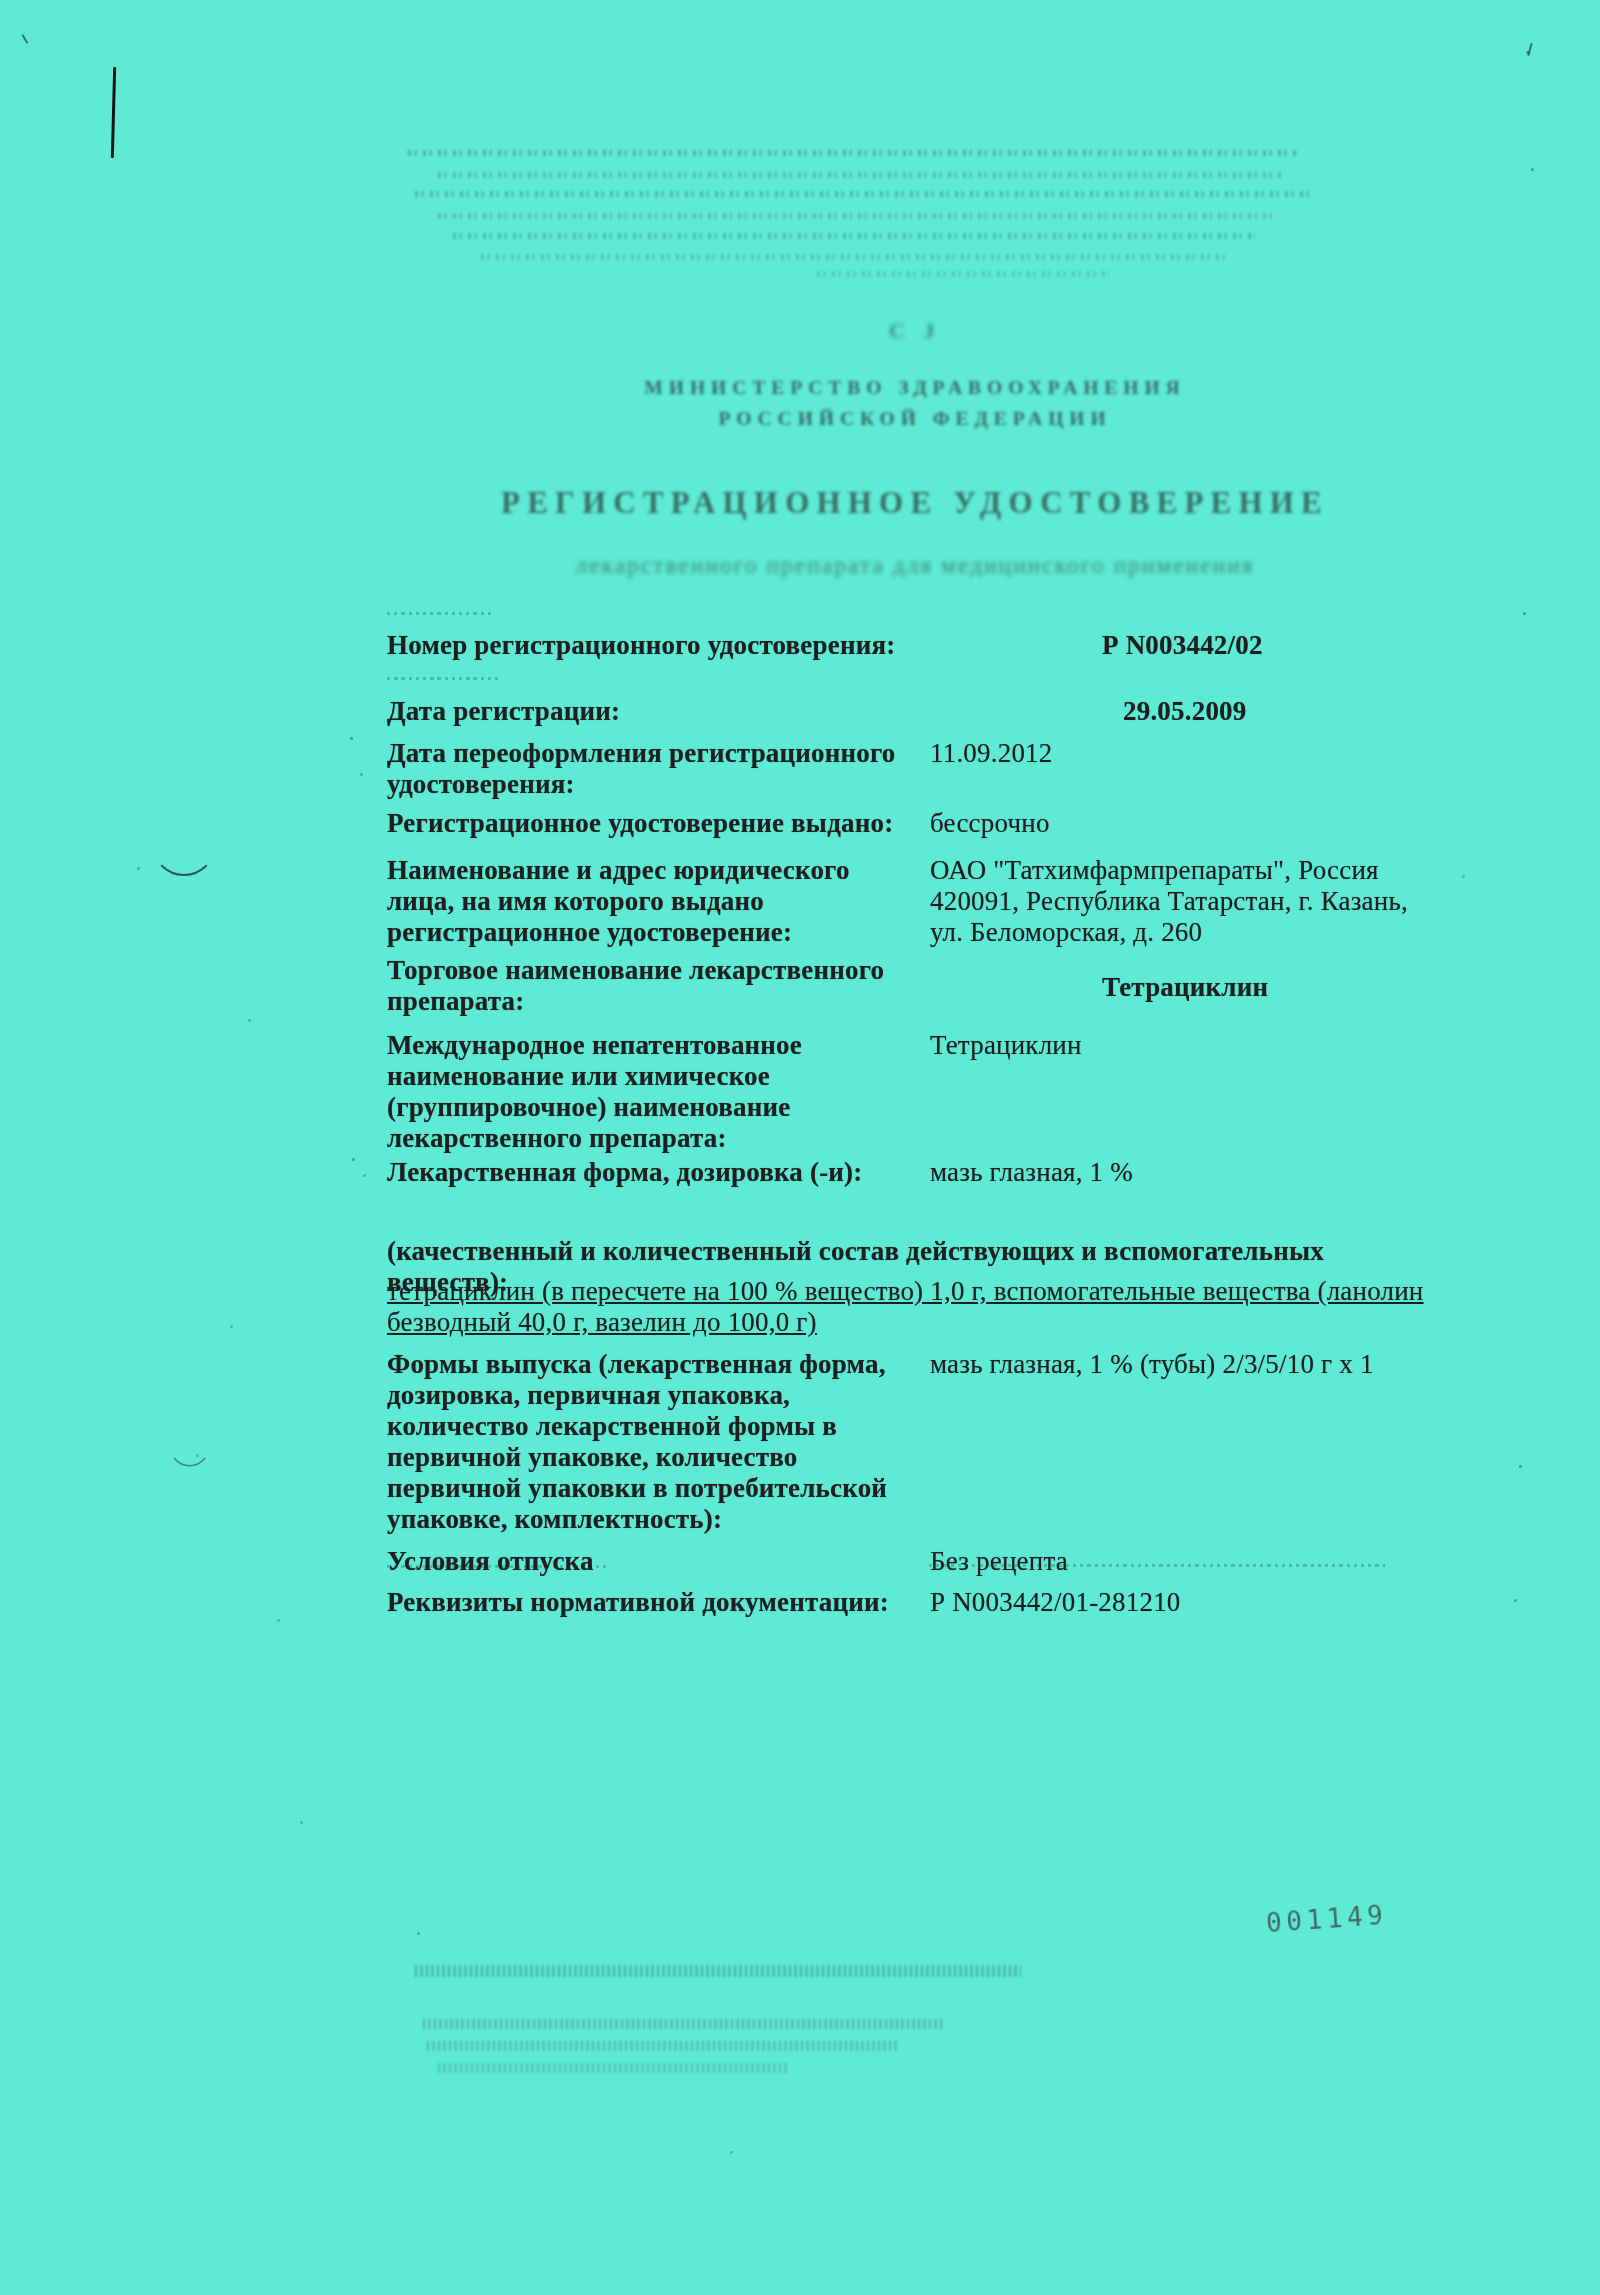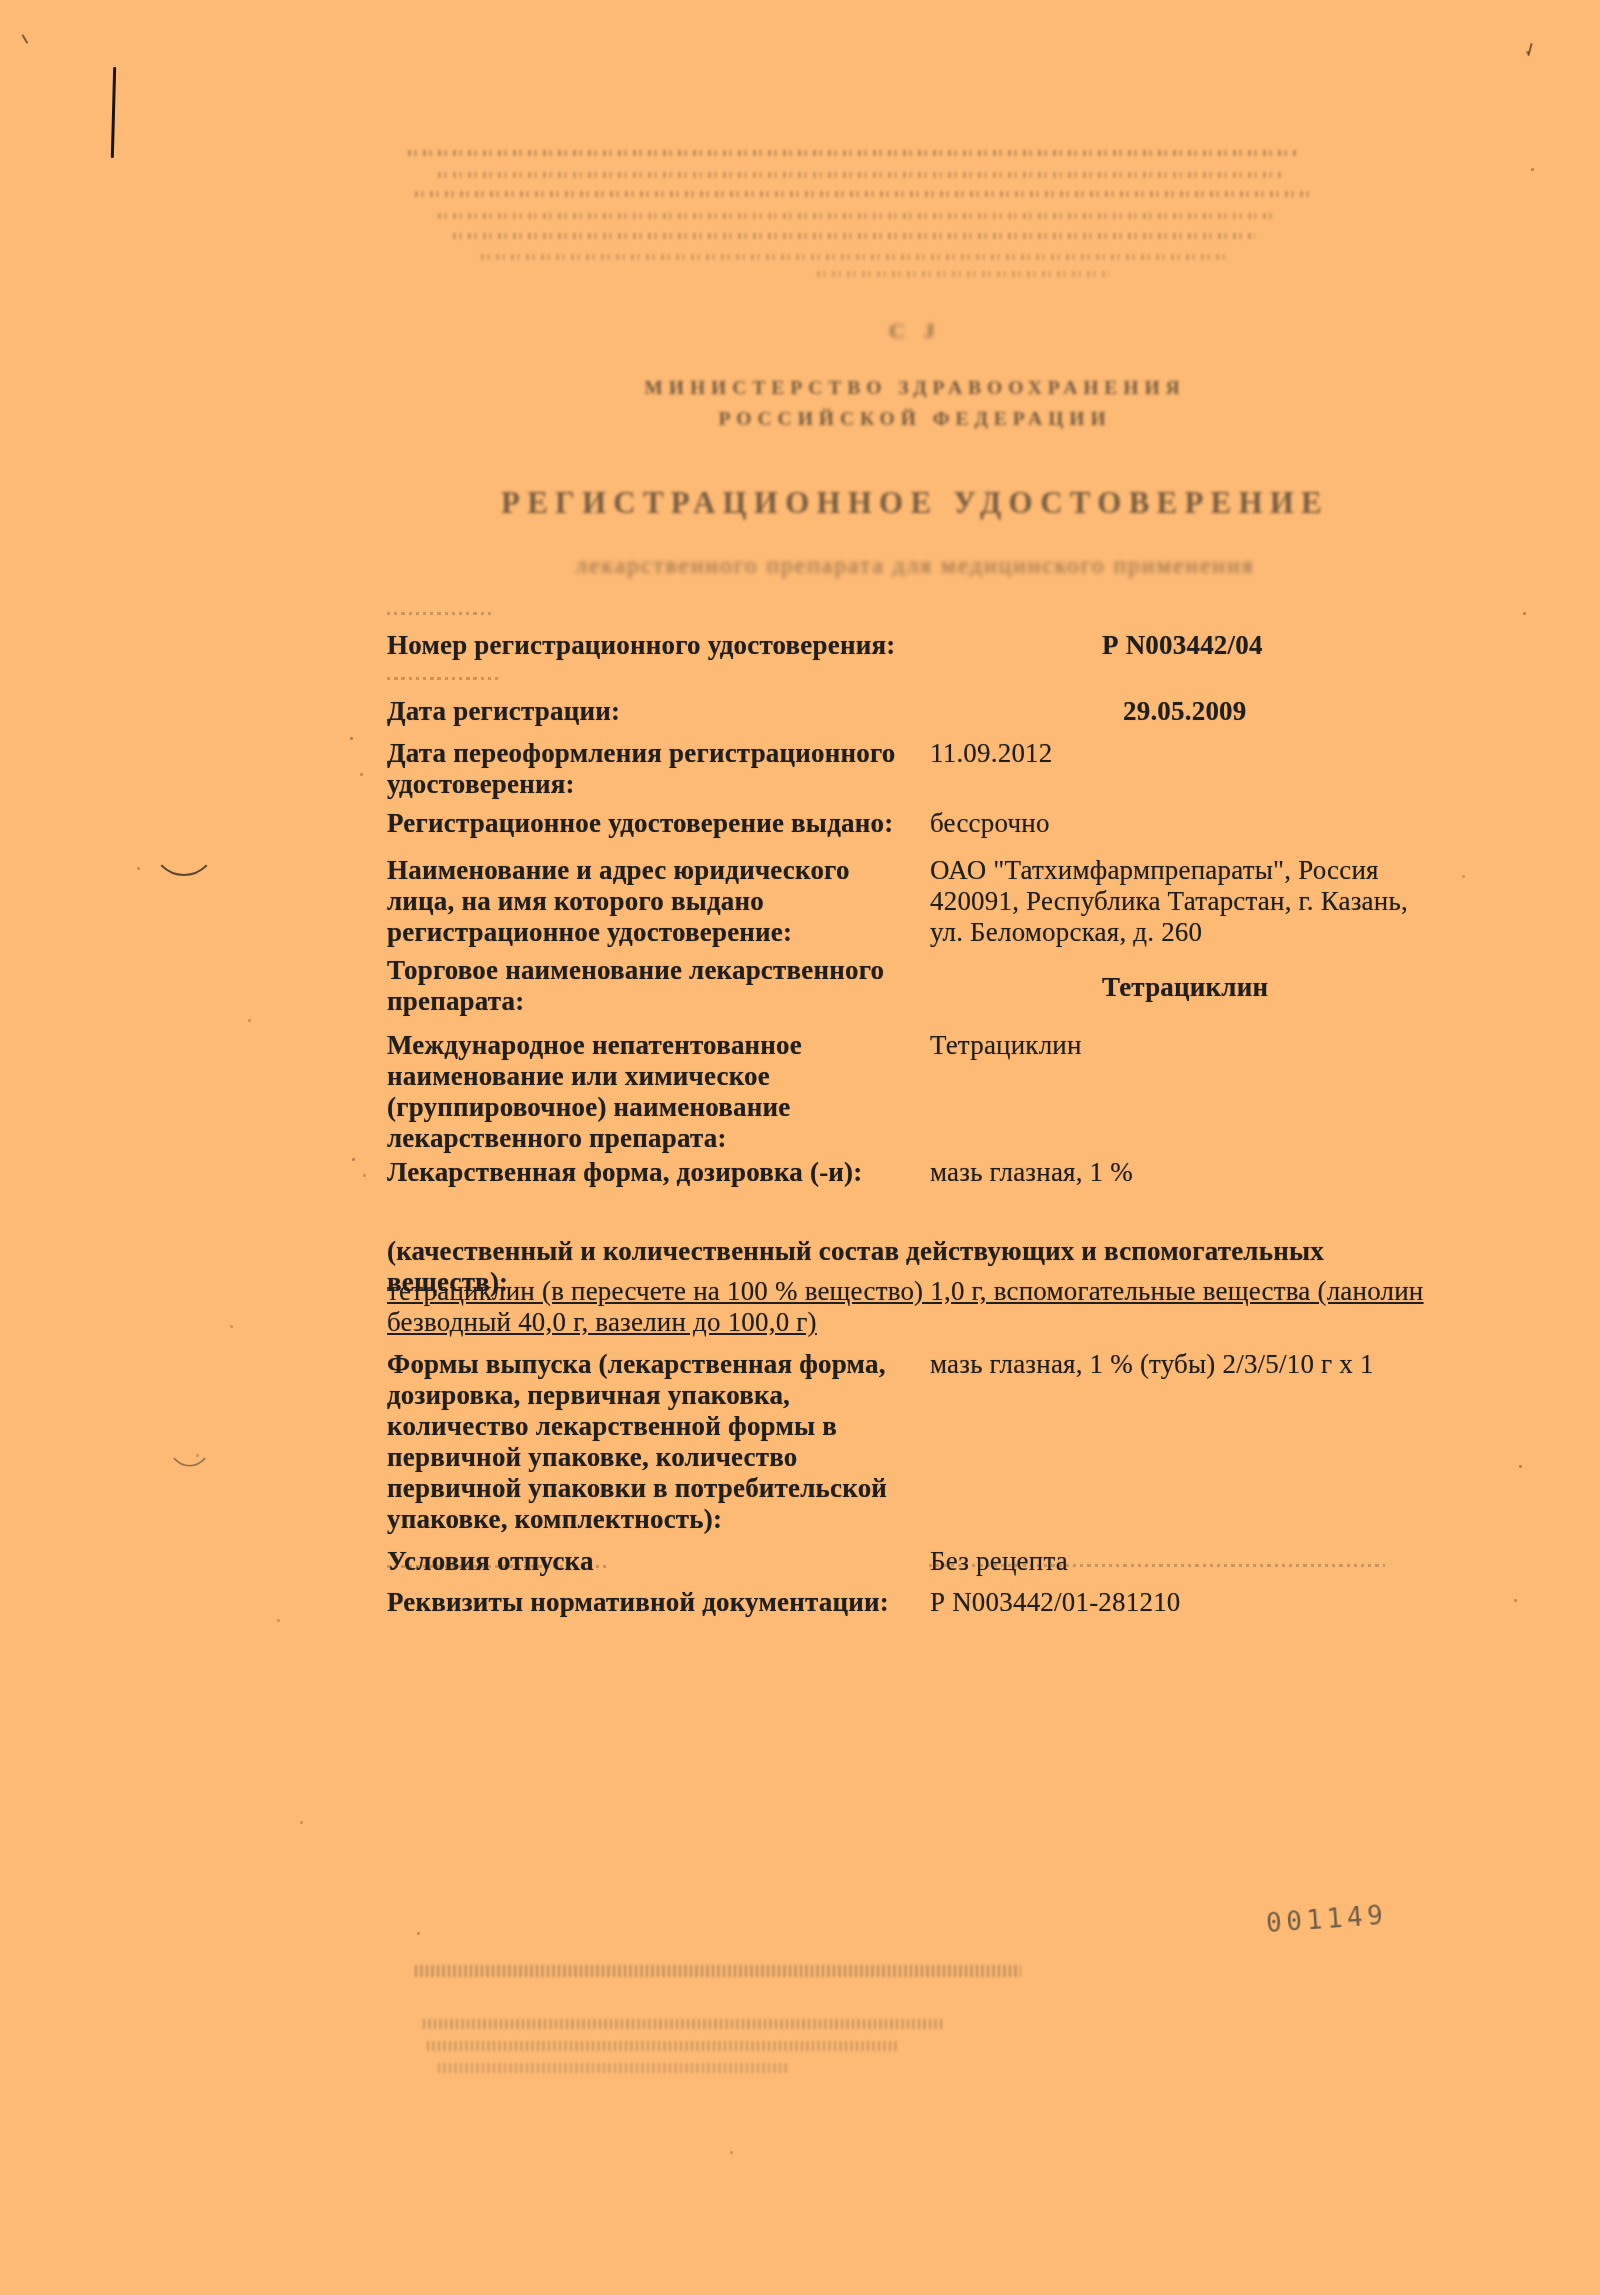--- a/index.html
+++ b/index.html
@@ -1,18 +1,18 @@
 <!DOCTYPE html>
 <html style="font-size:10.4px"><head>
 <meta charset="utf-8">
 <style>
   html,body{margin:0;padding:0;background:#ddd;}
   .page{
     position:relative;width:1600px;height:2295px;margin:0 auto;
-    background:#fdba74;overflow:hidden;
+    background:#5eead4;overflow:hidden;
     font-family:"Liberation Serif", serif;color:#1f1f1f;
   }
   .ink{text-shadow:0 0 0.8px rgba(25,25,25,.45);}
   
   .hdrwrap{position:absolute;left:387px;width:1056px;text-align:center;}
   .emblem{font-size:22px;letter-spacing:6.5px;filter:blur(2px);opacity:.5;font-weight:700;}
   .ministry{font-size:19.6px;font-weight:700;letter-spacing:5.9px;filter:blur(1.5px);opacity:.62;}
   .cert-title{font-size:31px;font-weight:700;letter-spacing:7.2px;filter:blur(1.8px);opacity:.6;}
   .cert-sub{font-size:23.5px;letter-spacing:2px;filter:blur(2px);opacity:.5;}
   
@@ -104,21 +104,21 @@
     <span class="cert-sub">лекарственного препарата для медицинского применения</span>
   </div>
 
   <div class="dash-line" style="left:387px;top:612px;width:104px;"></div>
   <div class="dash-line" style="left:387px;top:677px;width:111px;"></div>
   <div class="dash-line" style="left:387px;top:1565px;width:222px;"></div>
   <div class="dash-line" style="left:929px;top:1564px;width:456px;"></div>
 
   <div class="row" style="top:630px;">
     <div class="flabel ink">Номер регистрационного удостоверения:</div>
-    <div class="fvalue v-a ink">Р N003442/04</div>
+    <div class="fvalue v-a ink">Р N003442/02</div>
   </div>
 
   <div class="row" style="top:696px;">
     <div class="flabel ink">Дата регистрации:</div>
     <div class="fvalue v-b ink">29.05.2009</div>
   </div>
 
   <div class="row" style="top:738px;">
     <div class="flabel ink">Дата переоформления регистрационного удостоверения:</div>
     <div class="fvalue ink">11.09.2012</div>

